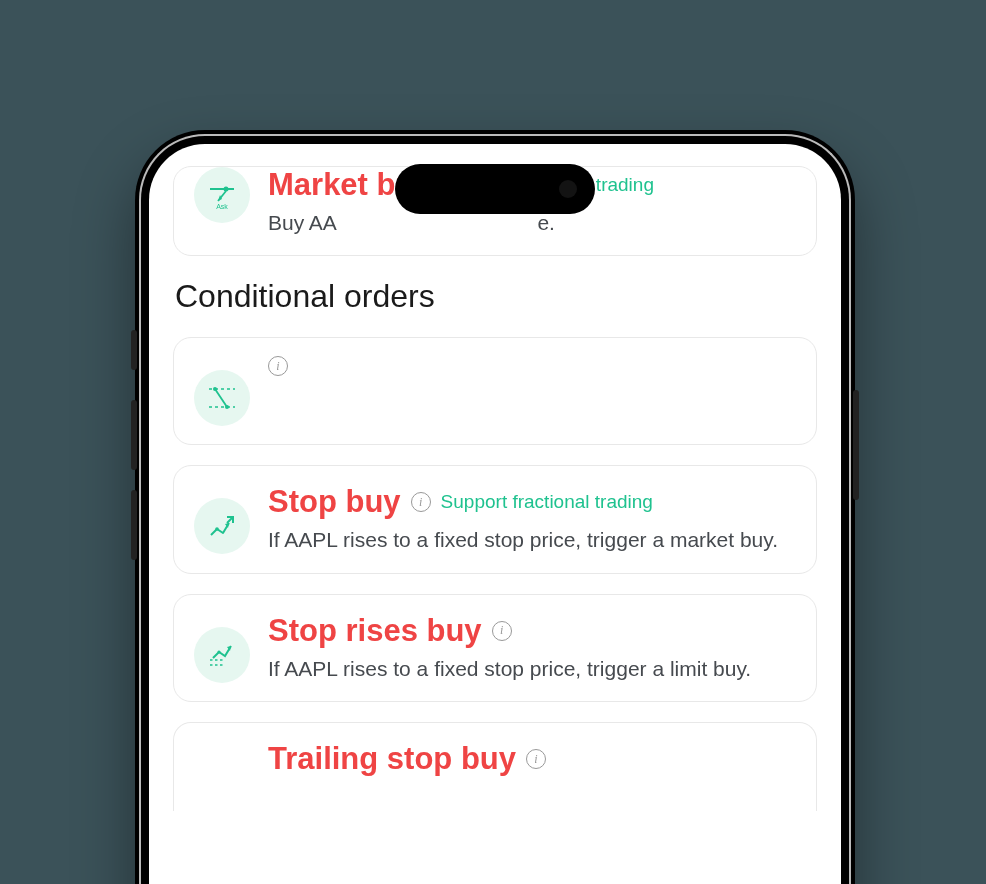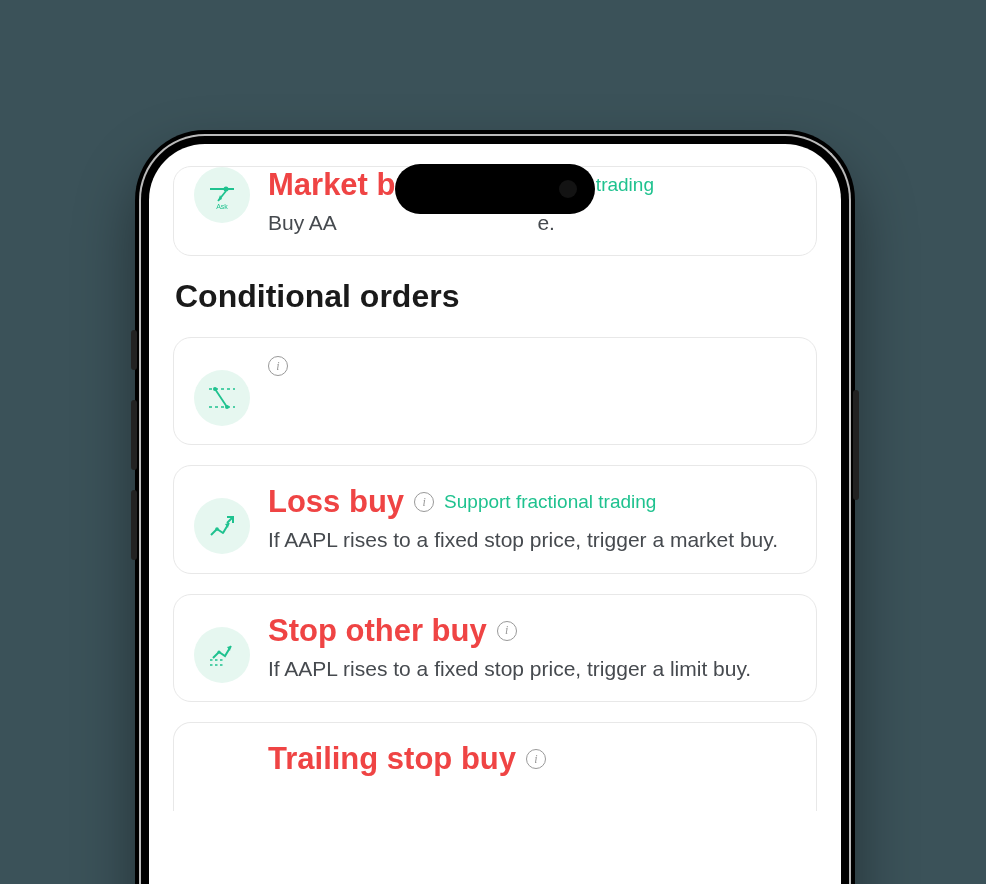--- a/index.html
+++ b/index.html
@@ -122,21 +122,21 @@
     text-overflow: ellipsis;
     min-width: 0;
   }
   .desc {
     font-size: 21px;
     color: #464a4f;
     line-height: 1.35;
   }
   .section-title {
     font-size: 32px;
-    font-weight: 700;
+    font-weight: 400;
     color: #1a1a1a;
     margin: 22px 0 22px 2px;
   }
   .card.partial { padding-top: 0; }
   .card.peek { padding-bottom: 0; border-bottom: none; border-radius: 18px 18px 0 0; }
   svg { display: block; }
 </style>
 </head>
 <body>
 
@@ -196,41 +196,41 @@
         <svg width="34" height="34" viewBox="0 0 34 34">
           <polyline points="6,26 12,20 18,24 24,14" fill="none" stroke="#1fc28f" stroke-width="2" stroke-linejoin="round"></polyline>
           <polygon points="24,14 20,15 23,19" fill="#1fc28f"></polygon>
           <path d="M22 8 L28 8 L28 14" fill="none" stroke="#1fc28f" stroke-width="2"></path>
           <line x1="22" y1="14" x2="28" y2="8" stroke="#1fc28f" stroke-width="2"></line>
           <circle cx="12" cy="20" r="1.8" fill="#1fc28f"></circle>
         </svg>
       </div>
       <div class="content">
         <div class="title-row">
-          <span class="order-title">Loss buy</span>
+          <span class="order-title">Stop buy</span>
           <span class="info-icon">i</span>
           <span class="badge">Support fractional trading</span>
         </div>
         <div class="desc">If AAPL rises to a fixed stop price, trigger a market buy.</div>
       </div>
     </div>
 
     <div class="card">
       <div class="icon-wrap">
         <svg width="34" height="34" viewBox="0 0 34 34">
           <line x1="5" y1="22" x2="20" y2="22" stroke="#1fc28f" stroke-width="1.6" stroke-dasharray="2.5 2.5"></line>
           <line x1="5" y1="27" x2="20" y2="27" stroke="#1fc28f" stroke-width="1.6" stroke-dasharray="2.5 2.5"></line>
           <polyline points="8,20 14,14 20,18 26,8" fill="none" stroke="#1fc28f" stroke-width="2"></polyline>
           <polygon points="26,8 22,9 25,13" fill="#1fc28f"></polygon>
           <circle cx="14" cy="14" r="1.6" fill="#1fc28f"></circle>
         </svg>
       </div>
       <div class="content">
         <div class="title-row">
-          <span class="order-title">Stop other buy</span>
+          <span class="order-title">Stop rises buy</span>
           <span class="info-icon">i</span>
         </div>
         <div class="desc">If AAPL rises to a fixed stop price, trigger a limit buy.</div>
       </div>
     </div>
 
     <div class="card peek">
       <div class="icon-wrap" style="visibility:hidden"></div>
       <div class="content">
         <div class="title-row">

